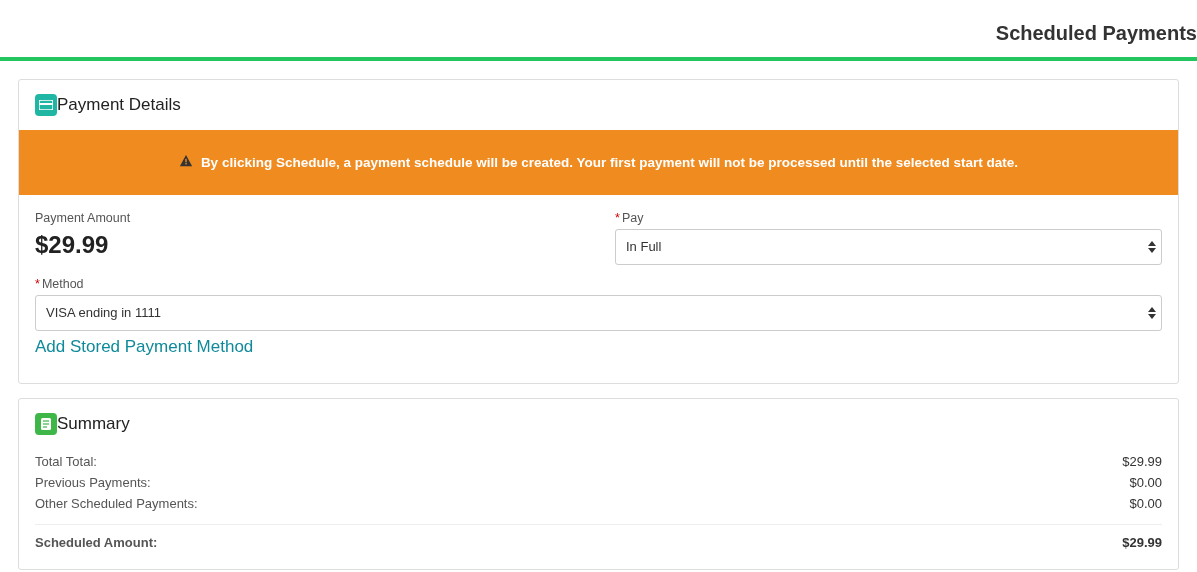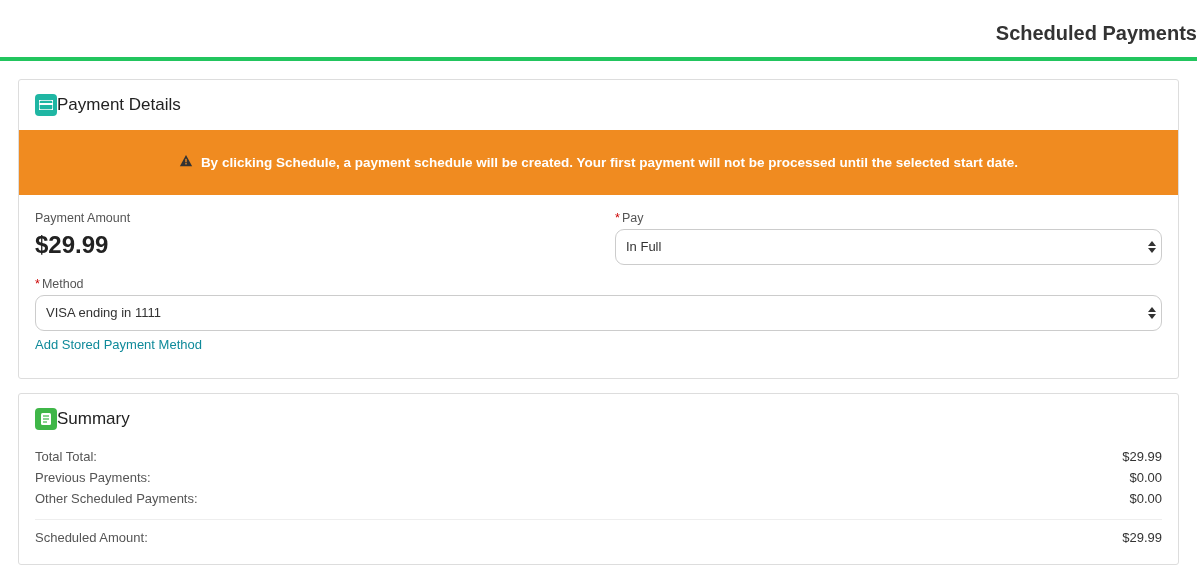--- a/index.html
+++ b/index.html
@@ -82,21 +82,21 @@
     color: #222;
     margin-top: 2px;
   }
   .select-wrap, .date-wrap {
     position: relative;
   }
   .select-field, .date-field {
     width: 100%;
     height: 36px;
     border: 1px solid #ccc;
-    border-radius: 9px;
+    border-radius: 3px;
     background: #fff;
     padding: 0 34px 0 10px;
     font-size: 13px;
     color: #333;
     line-height: 34px;
     cursor: pointer;
     appearance: none;
   }
   .spinner {
     position: absolute;
@@ -112,40 +112,41 @@
   .cal-icon {
     position: absolute;
     right: 10px;
     top: 50%;
     transform: translateY(-50%);
     pointer-events: none;
     color: #555;
   }
   .link {
     color: #0f8a9a;
-    font-size: 13px;
+    font-size: 17px;
     cursor: pointer;
     margin-top: 6px;
     display: inline-block;
   }
   .summary-body {
     padding: 2px 16px 16px 16px;
   }
   .summary-row {
     display: flex;
     justify-content: space-between;
     padding: 3px 0;
     font-size: 13px;
     color: #555;
   }
   .summary-row .val { color: #333; }
   .summary-row.divider-top {
     border-top: 1px solid #eee;
     margin-top: 10px;
     padding-top: 10px;
+    font-weight: bold;
   }
   .footer {
     display: flex;
     justify-content: space-between;
     padding: 0 18px 18px 18px;
   }
   .btn {
     height: 34px;
     padding: 0 16px;
     border-radius: 3px;

